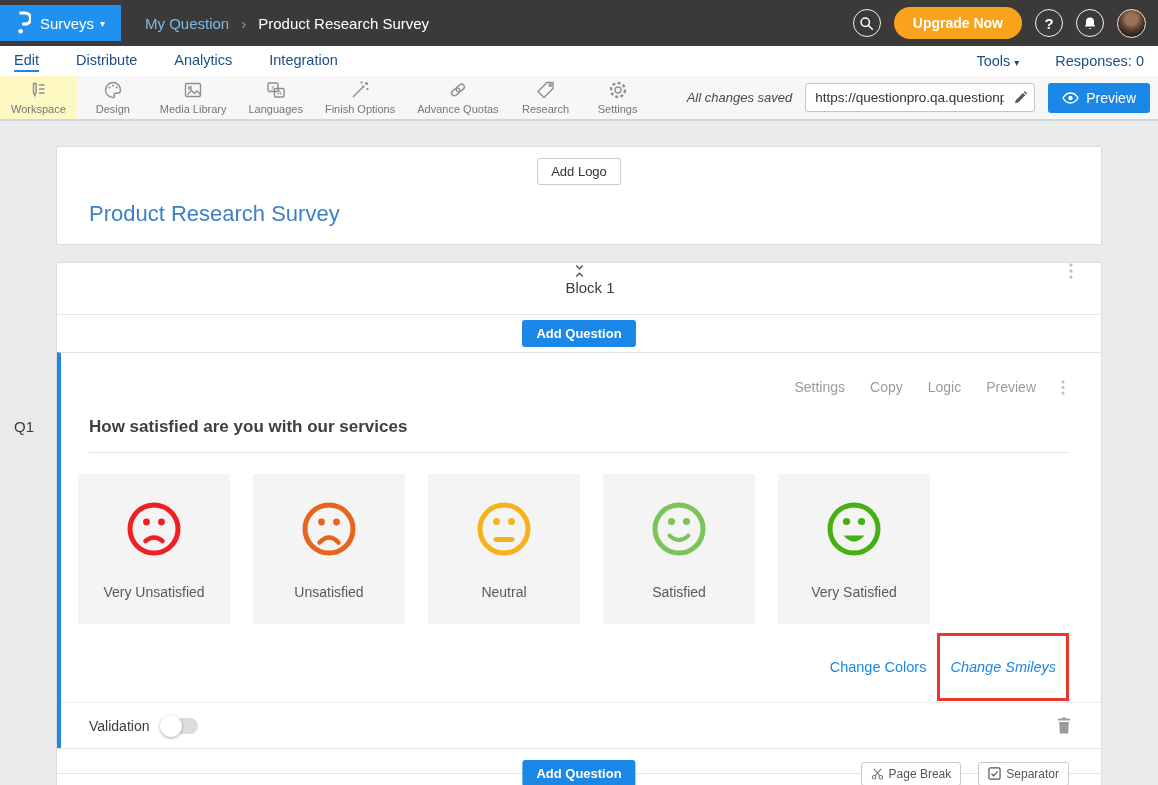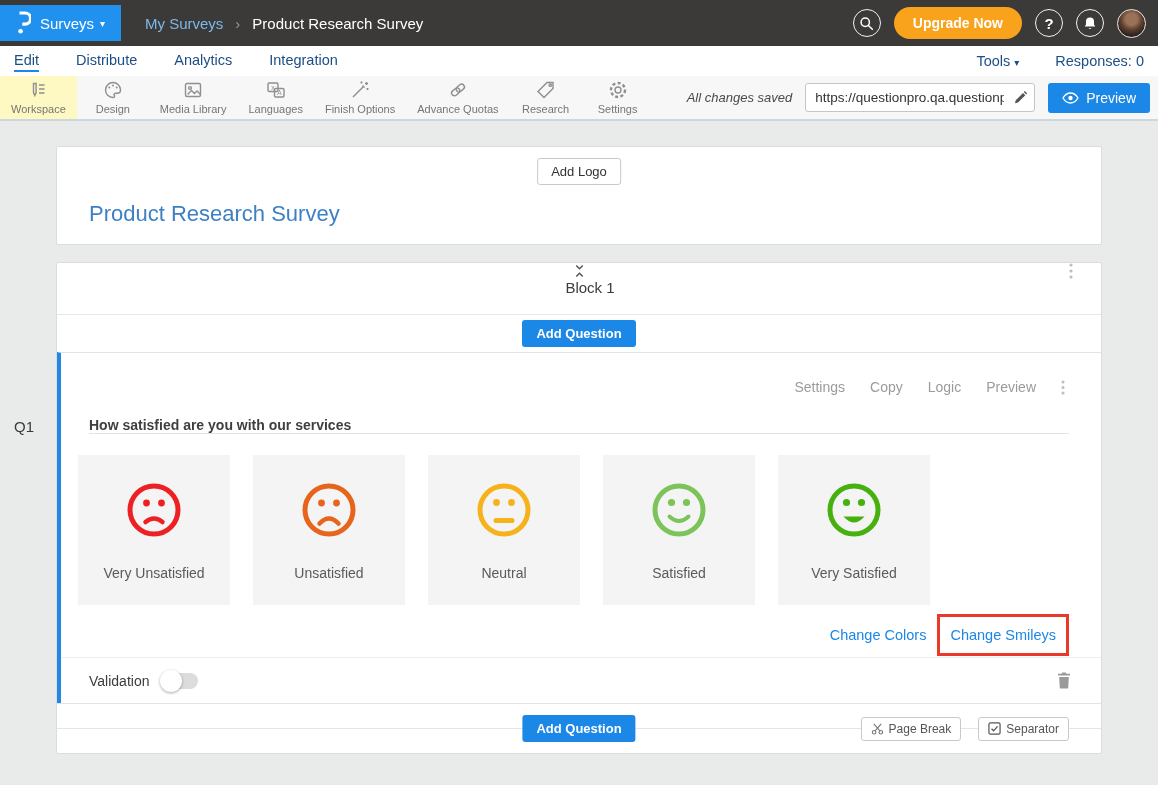--- a/index.html
+++ b/index.html
@@ -53,28 +53,28 @@
   .collapse-icon { cursor:pointer; display:flex; }
   .block-title { margin-left:22px; font-size:15px; color:#3c3c3c; }
   .kebab { position:absolute; right:28px; cursor:pointer; display:flex; }
 
   .add-row { height:37px; display:flex; align-items:center; justify-content:center; }
   .add-q-btn { background:#1b87e6; color:#fff; font-size:13px; font-weight:bold; padding:6px 14px; border-radius:3px; border:none; cursor:pointer; }
 
   .question-section { border-top:1px solid #e3e3e3; border-left:4px solid #2188e8; }
   .q-actions { display:flex; justify-content:flex-end; align-items:center; gap:25px; padding:26px 36px 0 0; color:#9b9b9b; font-size:14px; }
   .q-action { cursor:pointer; }
-  .q-title { margin:22px 32px 0 28px; border-bottom:1px solid #e3e3e3; font-size:14px; font-weight:bold; color:#3f3f3f; }
+  .q-title { margin:22px 32px 0 28px; padding-bottom:15px; border-bottom:1px solid #e3e3e3; font-size:17px; font-weight:bold; color:#3f3f3f; }
   .smiley-row { display:flex; gap:23px; margin:21px 0 0 17px; }
   .smiley-cell { width:152px; height:150px; background:#f4f4f4; position:relative; text-align:center; cursor:pointer; }
   .smiley-cell svg { margin-top:26px; }
   .smiley-label { position:absolute; bottom:24px; left:0; width:100%; font-size:14px; color:#5a5a5a; }
   .change-links { display:flex; justify-content:flex-end; align-items:center; margin:9px 32px 0 0; font-size:14.5px; }
   .link-blue { color:#1b87e6; cursor:pointer; text-decoration:none; }
-  .annotation-box { border:3px solid #e8392a; padding:10px 10px; margin-left:11px; }
+  .annotation-box { border:3px solid #e8392a; padding:23px 10px; margin-left:11px;font-style:italic; }
   .validation-row { margin-top:1px; border-top:1px solid #ededed; height:46px; display:flex; align-items:center; padding:0 30px 0 28px; }
   .validation-label { font-size:14px; color:#3c3c3c; margin-right:13px; }
   .toggle { width:36px; height:16px; background:#dcdcdc; border-radius:9px; position:relative; cursor:pointer; }
   .toggle-knob { position:absolute; left:-2px; top:-3px; width:22px; height:22px; background:#fff; border-radius:50%; box-shadow:0 1px 3px rgba(0,0,0,.35); }
   .trash-btn { margin-left:auto; cursor:pointer; display:flex; }
 
   .bottom-row { border-top:1px solid #e3e3e3; height:50px; position:relative; display:flex; align-items:center; }
   .bottom-row::before { content:''; position:absolute; left:0; right:0; top:24px; border-top:1px solid #e5e5e5; }
   .bottom-add { position:absolute; left:50%; transform:translateX(-50%); z-index:1; }
   .bottom-btns { position:absolute; right:32px; display:flex; gap:17px; z-index:1; }
@@ -86,21 +86,21 @@
 <div class="app-header">
   <div class="brand">
     <svg width="15" height="24" viewBox="0 0 15 24">
       <path d="M3.5 2 H9 a5.6 5.6 0 0 1 0 11.2 H6.3" stroke="#fff" stroke-width="3.2" fill="none"></path>
       <circle cx="4.6" cy="20.2" r="2.3" fill="#fff"></circle>
     </svg>
     <span class="brand-label">Surveys</span>
     <span class="brand-caret">▾</span>
   </div>
   <div class="breadcrumb">
-    <span class="crumb-parent">My Surveys</span>
+    <span class="crumb-parent">My Question</span>
     <span class="crumb-sep">›</span>
     <span class="crumb-current">Product Research Survey</span>
   </div>
   <div class="header-right">
     <div class="icon-circle">
       <svg width="15" height="15" viewBox="0 0 18 18">
         <circle cx="7.5" cy="7.5" r="5" stroke="#fff" stroke-width="1.8" fill="none"></circle>
         <line x1="11.3" y1="11.3" x2="16" y2="16" stroke="#fff" stroke-width="1.8" stroke-linecap="round"></line>
       </svg>
     </div>

